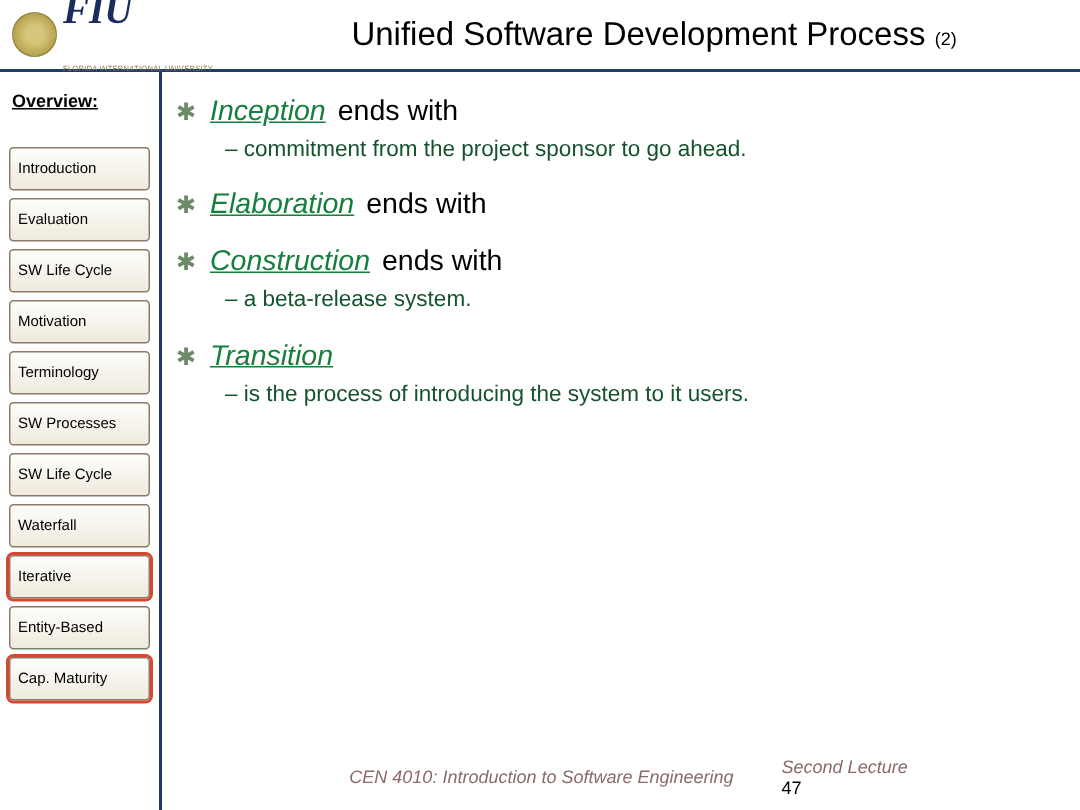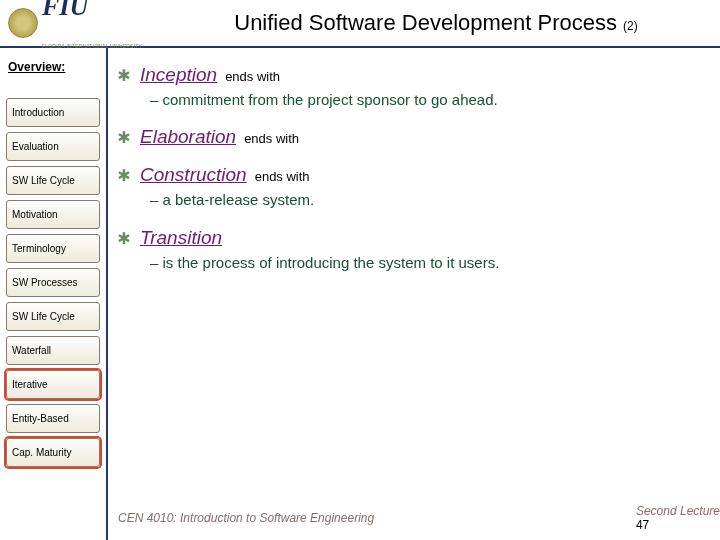--- a/index.html
+++ b/index.html
@@ -107,45 +107,45 @@
     color: #6b8b67;
     font-size: 16px;
     line-height: 1;
     width: 16px;
     text-align: center;
   }
   .phase {
     font-style: italic;
     text-decoration: underline;
     font-size: 19px;
-    color: #701a75;
+    color: #15803d;
   }
   .ends {
-    font-size: 13px;
+    font-size: 19px;
     color: #000;
   }
   .sub-list {
     list-style: none;
     padding-left: 34px;
   }
   .sub-list li {
     font-size: 15px;
     line-height: 1.35;
     color: #14532d;
   }
   .sub-list li::before {
     content: "– ";
   }
   .footer {
     position: absolute;
     bottom: 8px;
     left: 10px;
     right: 18px;
     display: flex;
-    justify-content: space-between;
+    justify-content: center;
     align-items: center;
     font-size: 12px;
     gap: 14px;
   }
   .footer .course { color: #8b6a6a; font-style: italic; }
   .footer .lecture { color: #8b6a6a; font-style: italic; }
   .footer .pagenum { color: #000; margin-left: 18px; }
   .footer-right { display: flex; align-items: baseline; flex-direction: column; }
 </style>
 </head>

